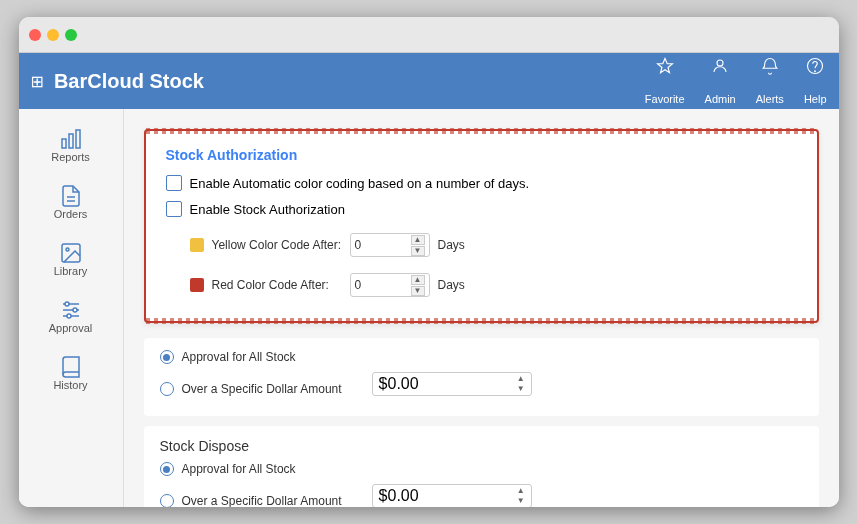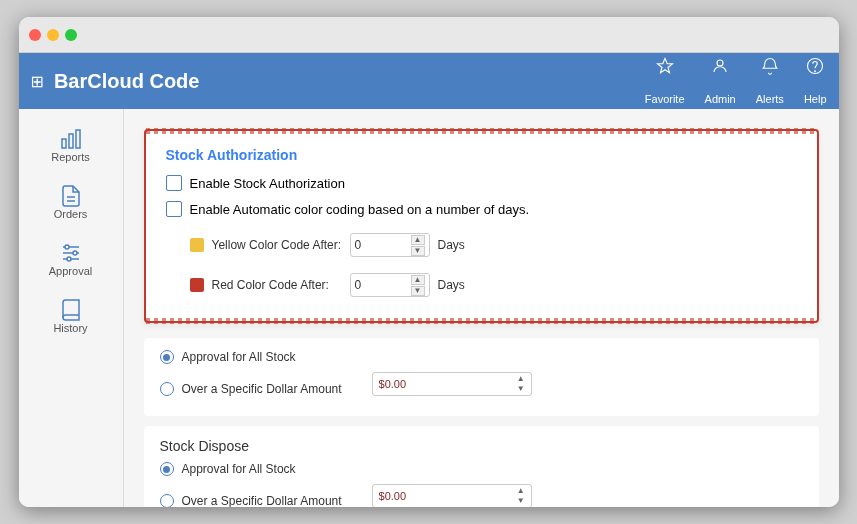--- a/index.html
+++ b/index.html
@@ -340,22 +340,22 @@
       border-radius: 3px;
       background: #fff;
       display: flex;
       align-items: center;
       justify-content: space-between;
       padding: 0 6px;
       margin-left: 22px;
     }
 
     .dollar-val {
-      font-size: 11px;
-      color: #7f1d1d;
+      font-size: 16px;
+      color: #000000;
     }
 
     .dollar-spinner {
       display: flex;
       flex-direction: column;
     }
 
     .dollar-spinner span {
       font-size: 8px;
       cursor: pointer;
@@ -379,21 +379,21 @@
     <div class="traffic-lights">
       <div class="traffic-light red"></div>
       <div class="traffic-light yellow"></div>
       <div class="traffic-light green"></div>
     </div>
   </div>
 
   <div class="nav-bar">
     <div class="nav-left">
       <span class="nav-grid-icon">⊞</span>
-      <span class="nav-title">BarCloud Code</span>
+      <span class="nav-title">BarCloud Stock</span>
     </div>
     <div class="nav-right">
       <div class="nav-item">
         <svg viewBox="0 0 24 24">
             <polygon points="12,2 15,9 22,9 16,14 18,21 12,17 6,21 8,14 2,9 9,9"></polygon>
           </svg>
         <span>Favorite</span>
       </div>
       <div class="nav-item">
         <svg viewBox="0 0 24 24">
@@ -432,20 +432,28 @@
         <span class="sidebar-label">Reports</span>
       </div>
       <div class="sidebar-item">
         <svg viewBox="0 0 24 24">
           <path d="M14 2H6a2 2 0 0 0-2 2v16a2 2 0 0 0 2 2h12a2 2 0 0 0 2-2V8z"></path>
             <polyline points="14,2 14,8 20,8"></polyline>
             <line x1="8" y1="13" x2="16" y2="13"></line>
             <line x1="8" y1="17" x2="16" y2="17"></line>
         </svg>
         <span class="sidebar-label">Orders</span>
+      </div>
+      <div class="sidebar-item">
+        <svg viewBox="0 0 24 24">
+          <rect x="3" y="3" width="18" height="18" rx="2"></rect>
+            <circle cx="8.5" cy="8.5" r="1.5"></circle>
+            <polyline points="21,15 16,10 5,21"></polyline>
+        </svg>
+        <span class="sidebar-label">Library</span>
       </div>
       <div class="sidebar-item">
         <svg viewBox="0 0 24 24">
           <line x1="4" y1="6" x2="20" y2="6"></line>
             <line x1="4" y1="12" x2="20" y2="12"></line>
             <line x1="4" y1="18" x2="20" y2="18"></line>
           <circle cx="8" cy="6" r="2" fill="#fff"></circle>
             <circle cx="16" cy="12" r="2" fill="#fff"></circle>
             <circle cx="10" cy="18" r="2" fill="#fff"></circle>
         </svg>
@@ -460,30 +468,30 @@
       </div>
     </div>
 
     <div class="content-area">
 
       <div class="stock-auth-card">
         <div class="section-title">Stock Authorization</div>
 
         <div class="checkbox-row">
           <div class="checkbox-box">
+          </div>
+          <span>Enable Automatic color coding based on a number of days.</span>
+        </div>
+
+        <div class="checkbox-row">
+          <div class="checkbox-box">
             <svg width="10" height="10" viewBox="0 0 10 10" fill="none" stroke="#4a7fc1" stroke-width="1.5">
             </svg>
           </div>
           <span>Enable Stock Authorization</span>
-        </div>
-
-        <div class="checkbox-row">
-          <div class="checkbox-box">
-          </div>
-          <span>Enable Automatic color coding based on a number of days.</span>
         </div>
 
         <div class="color-code-row">
           <div class="color-swatch yellow"></div>
           <span class="color-label">Yellow Color Code After:</span>
           <div class="number-input">
             <span class="number-input-val">0</span>
             <div class="spinner-btns">
               <div class="spinner-btn">▲</div>
               <div class="spinner-btn">▼</div>

